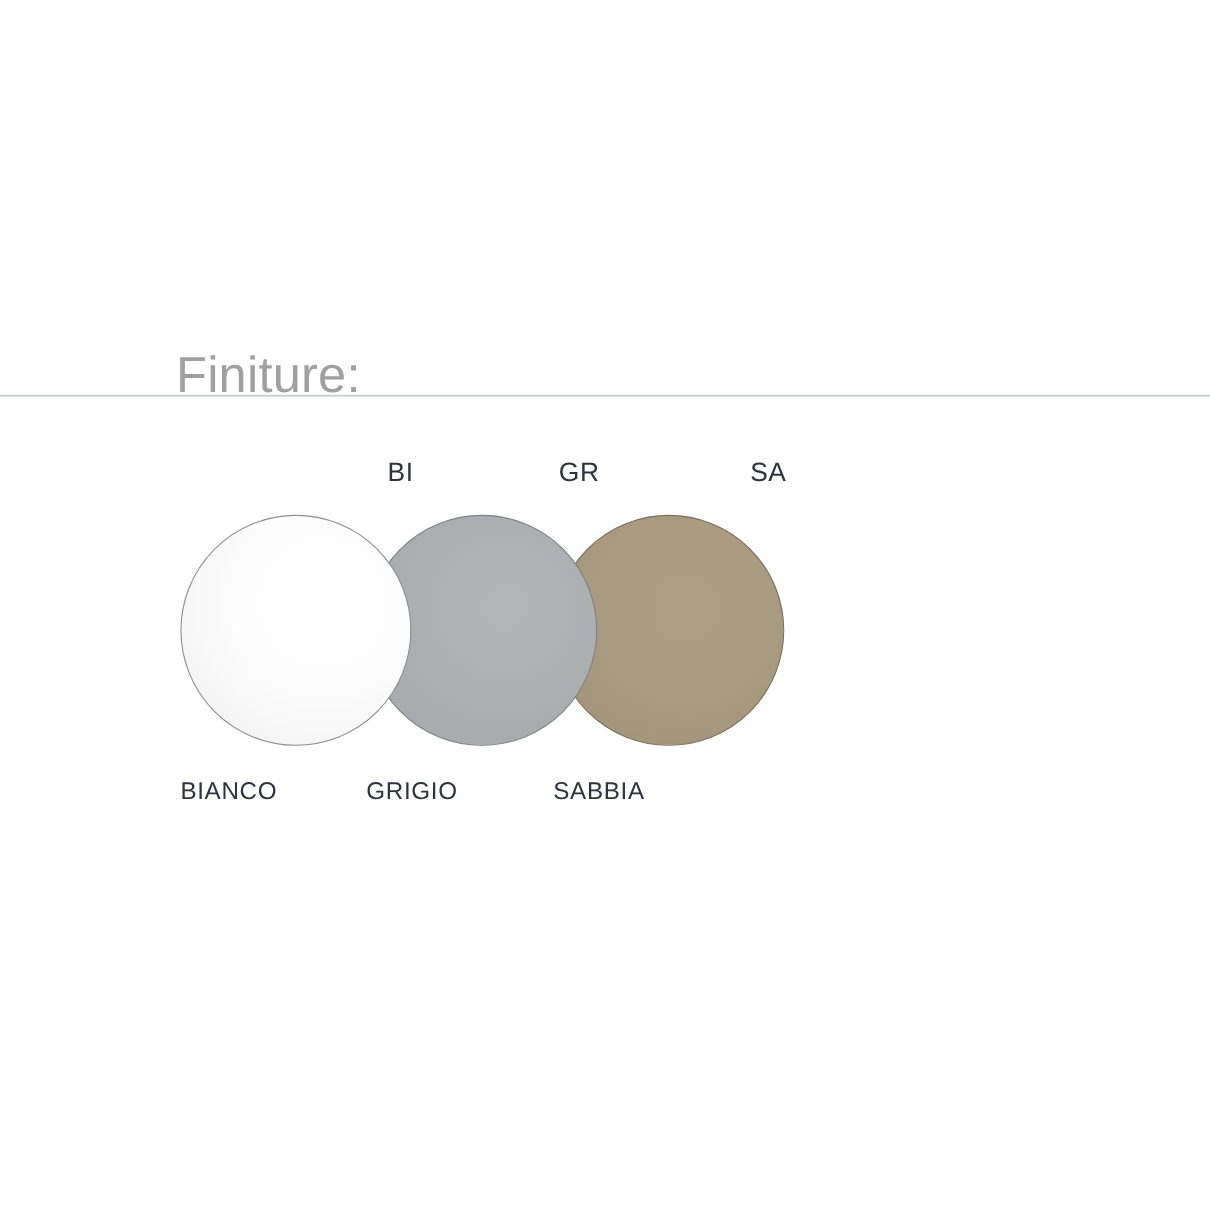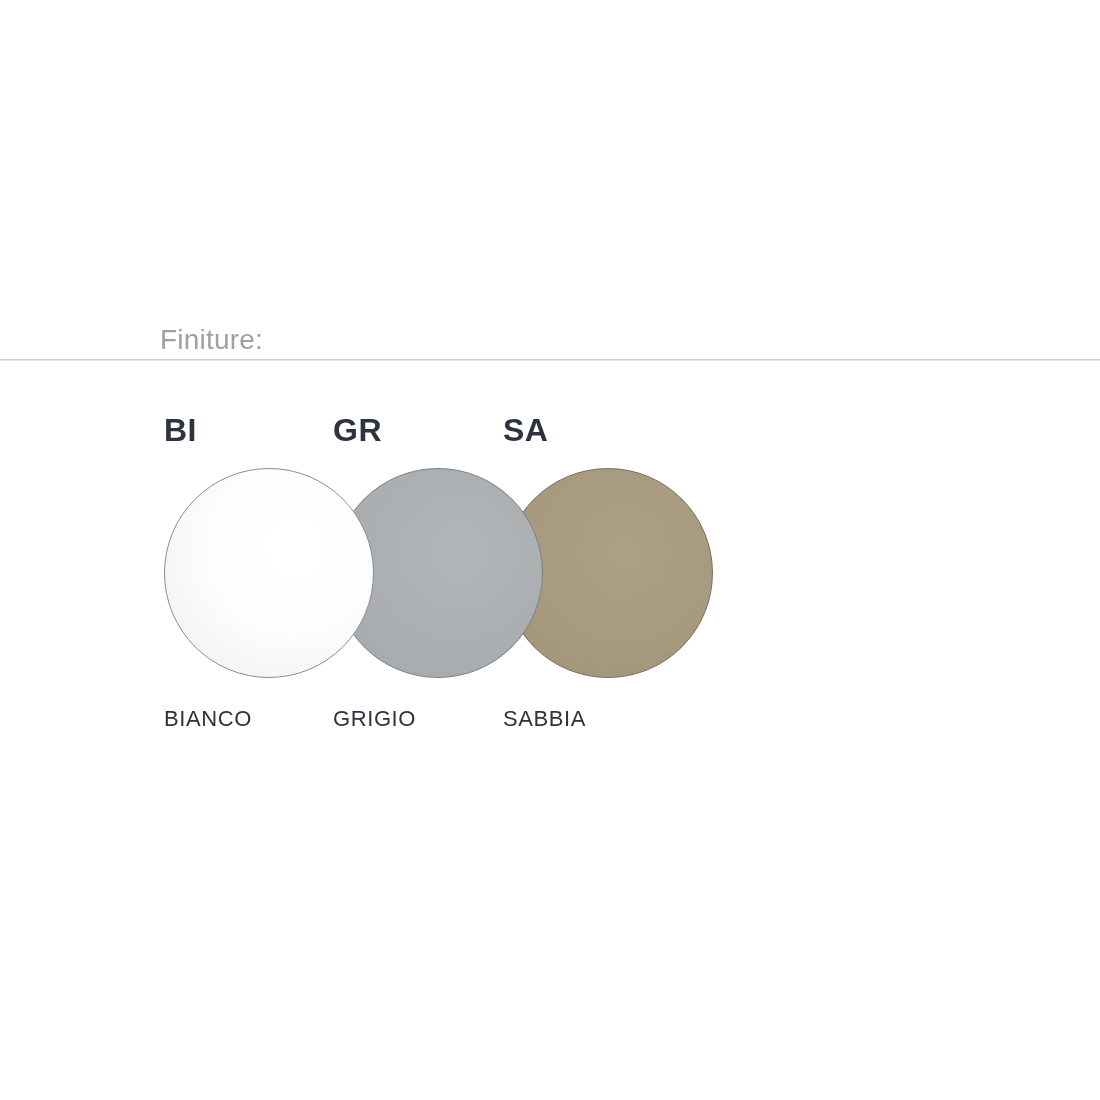--- a/index.html
+++ b/index.html
@@ -21,21 +21,21 @@
     top: 0;
     width: 1100px;
     height: 1100px;
   }
 
   
   .section-heading {
     position: absolute;
     left: 160px;
     top: 318px;
-    font-size: 28px;
+    font-size: 46px;
     font-weight: 400;
     color: #a0a0a0;
     letter-spacing: 0.2px;
     line-height: 44px;
     white-space: nowrap;
   }
 
   
   .divider {
     position: absolute;
@@ -60,23 +60,23 @@
     top: 0;
     width: 212px;
     height: 340px;
   }
 
   .swatch-code {
     position: absolute;
     top: 10px;
     left: 0;
     width: 212px;
-    text-align: left;
-    font-size: 32px;
-    font-weight: 700;
+    text-align: right;
+    font-size: 24px;
+    font-weight: 400;
     color: #2d3440;
     letter-spacing: 0.5px;
     line-height: 40px;
   }
 
   .swatch-disc {
     position: absolute;
     top: 68px;
     left: 0;
     width: 210px;

